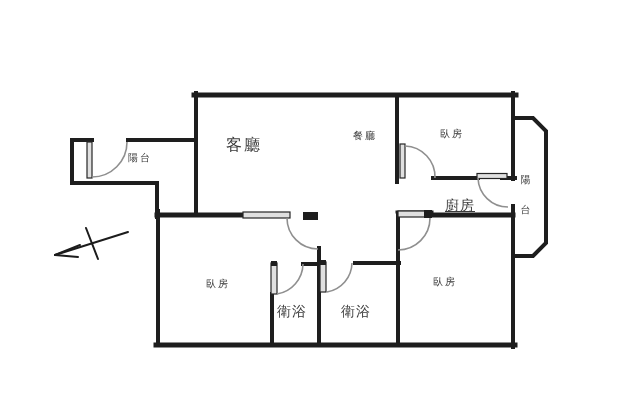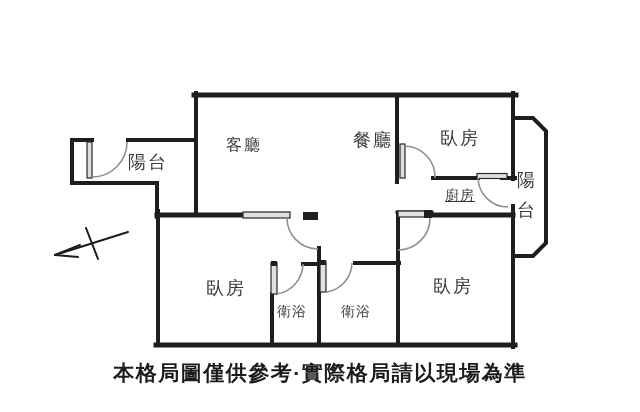--- a/index.html
+++ b/index.html
@@ -18,21 +18,21 @@
     background: #ffffff;
   }
   #plan-svg {
     position: absolute;
     left: 0;
     top: 0;
   }
   .room-label {
     position: absolute;
     color: #3a3a3a;
-    font-size: 18px;
+    font-size: 10px;
     letter-spacing: 2px;
     white-space: nowrap;
     line-height: 1;
     user-select: none;
   }
   .room-label.small { font-size: 14px; letter-spacing: 1px; }
   .room-label.vertical {
     width: 17px;
     white-space: normal;
     word-break: break-all;
@@ -130,25 +130,24 @@
   <div class="room-label" style="left:128px; top:153px;">陽台</div>
 
   <div class="room-label" style="left:226px; top:137px; font-size:16px;font-family:Liberation Serif, serif;">客廳</div>
 
   <div class="room-label" style="left:353px; top:131px;">餐廳</div>
 
   <div class="room-label" style="left:440px; top:129px;">臥房</div>
 
   <div class="room-label vertical" style="left:517px; top:165px;">陽台</div>
 
-  <div class="room-label small" style="left:445px; top:188px;text-decoration:underline;">廚房</div>
+  <div class="room-label small" style="left:445px; top:198px;text-decoration:underline;">廚房</div>
 
   <div class="room-label" style="left:206px; top:279px;">臥房</div>
 
   <div class="room-label small" style="left:277px; top:304px;">衛浴</div>
 
   <div class="room-label small" style="left:341px; top:304px;">衛浴</div>
 
   <div class="room-label" style="left:433px; top:277px;">臥房</div>
 
-  <div id="caption">本格局圖僅供參考·實際格局請以現場為準</div>
 
 </div>
 
 </body></html>

